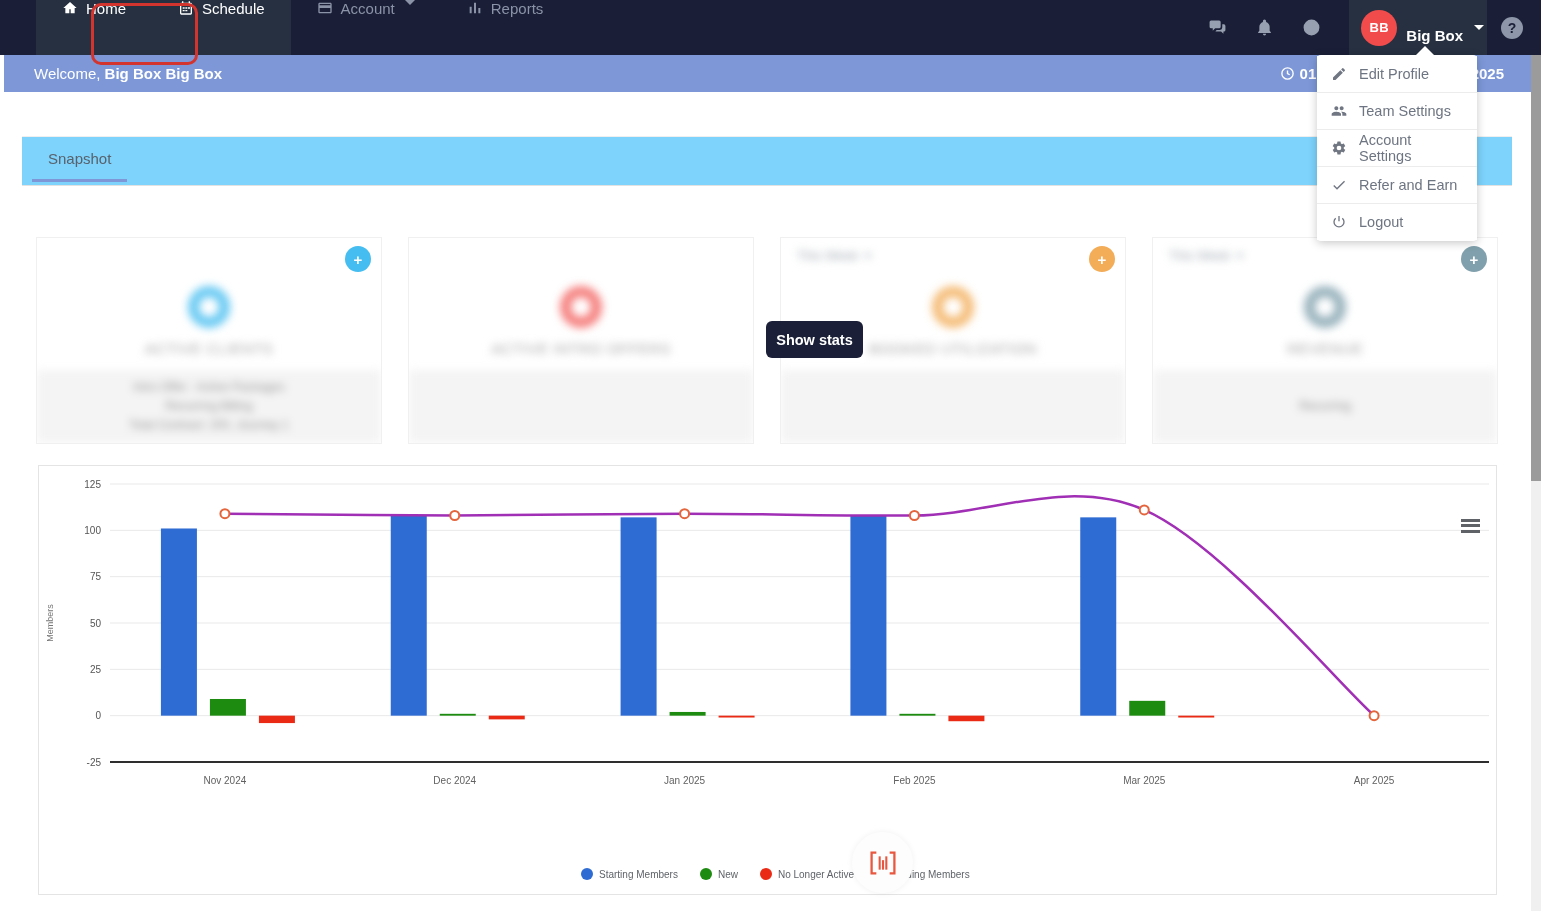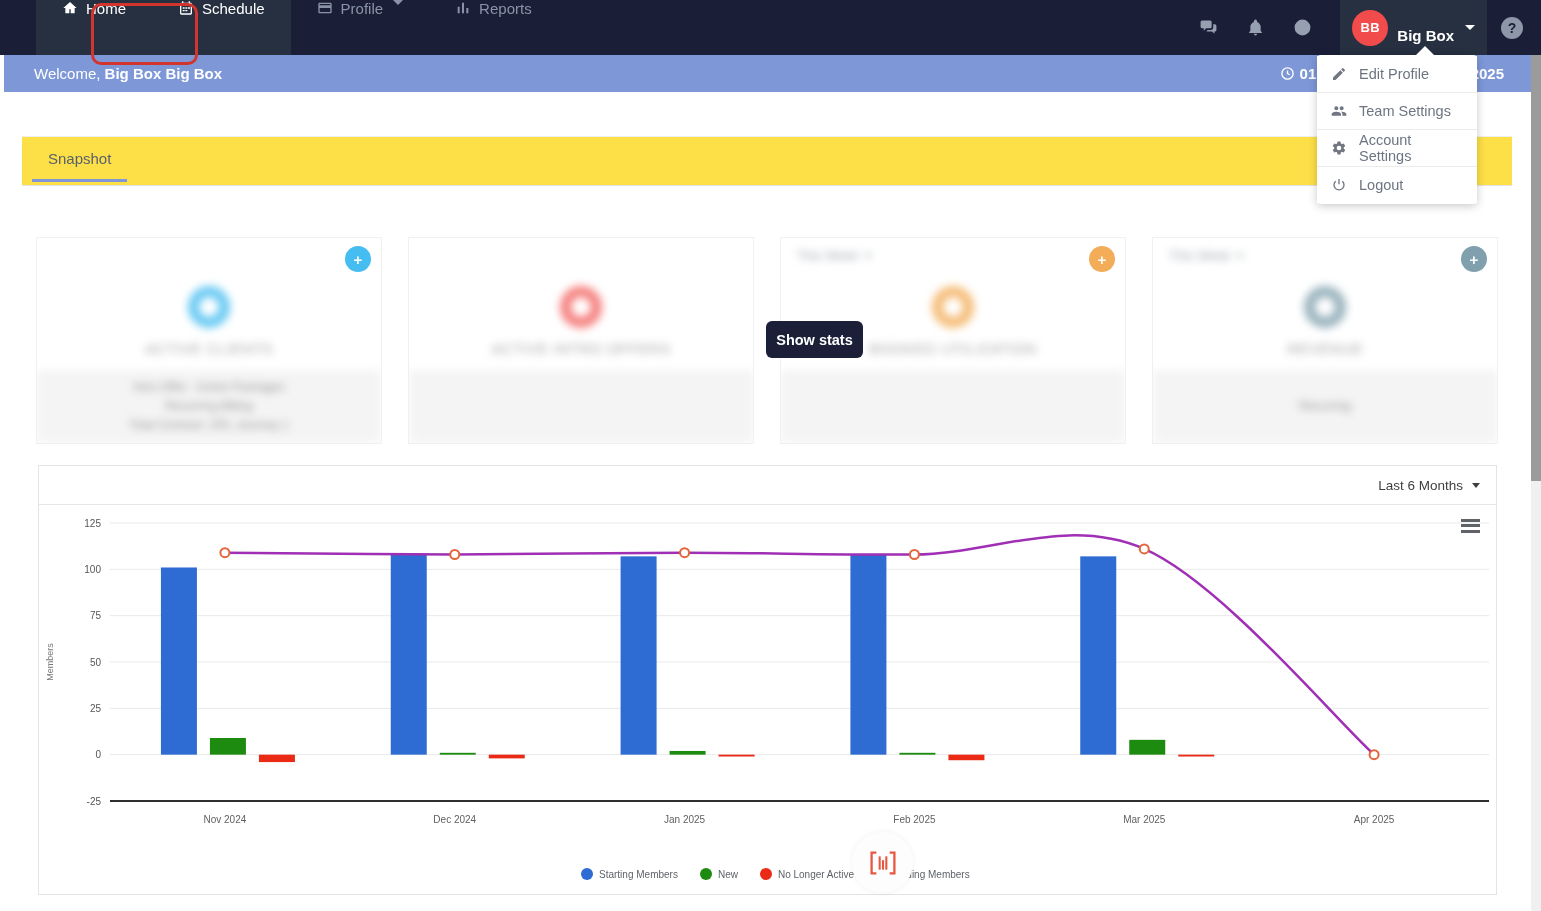--- a/index.html
+++ b/index.html
@@ -14,21 +14,21 @@
   .nav-item{display:flex;align-items:flex-start;gap:8px;padding:0 26px;color:#8a93a7;
             font-size:15px;font-weight:400;cursor:pointer;white-space:nowrap;}
   .nav-item.active{background:#263040;color:#ffffff;}
   .nav-item svg{width:16px;height:16px;fill:currentColor;}
   .caret-down{width:0;height:0;border-left:5px solid transparent;border-right:5px solid transparent;
               border-top:5px solid currentColor;display:inline-block;margin-left:2px;}
   .nav-right{margin-left:auto;display:flex;align-items:center;}
   .nav-tool{color:#97a0b0;margin-right:28px;cursor:pointer;display:flex;align-items:center;}
   .nav-tool svg{width:19px;height:19px;fill:currentColor;}
   .user-tile{height:55px;display:flex;align-items:center;gap:9px;background:#263040;
-             padding:0 12px 0 12px;cursor:pointer;}
+             padding:0 3px 0 12px;cursor:pointer;}
   .avatar{width:36px;height:36px;border-radius:50%;background:#f24b4b;color:#fff;font-size:13px;
           font-weight:700;display:flex;align-items:center;justify-content:center;letter-spacing:.5px;}
   .user-name{color:#fff;font-size:15px;font-weight:700;margin-top:15px;}
   .user-tile .caret-down{border-top-color:#fff;}
   .help-dot{width:22px;height:22px;border-radius:50%;background:#8d97a9;color:#1a1f37;
             font-size:14px;font-weight:700;display:flex;align-items:center;justify-content:center;
             margin:0 18px 0 14px;cursor:pointer;}
 
   
   .annotation{position:absolute;left:91px;top:3px;width:101px;height:56px;border:3px solid #d4342e;
@@ -50,21 +50,21 @@
   .user-menu:before{content:"";position:absolute;top:-9px;left:98px;width:0;height:0;
              border-left:10px solid transparent;border-right:10px solid transparent;
              border-bottom:10px solid #fff;}
   .menu-item{height:36px;display:flex;align-items:center;gap:12px;padding:0 14px;color:#6e7582;
              font-size:14.5px;cursor:pointer;background:#fff;}
   .menu-item + .menu-item{border-top:1px solid #ececec;}
   .menu-item svg{width:16px;height:16px;fill:#707682;flex:0 0 16px;}
   .menu-item svg.stroke{fill:none;stroke:#707682;stroke-width:2;}
 
   
-  .tabrow{position:absolute;left:22px;top:136px;width:1490px;height:48px;background:#fde047;
+  .tabrow{position:absolute;left:22px;top:136px;width:1490px;height:48px;background:#7dd3fc;
           border-top:1px solid #efefef;border-bottom:1px solid #e2e2e2;}
   .tab{display:inline-block;margin:13px 0 0 10px;padding:0 16px 12px;color:#59616c;font-size:15px;
        border-bottom:3px solid #7d97d7;cursor:pointer;}
 
   
   .stats{position:absolute;left:36px;top:237px;width:1462px;height:207px;display:flex;gap:26px;}
   .stat-card{flex:1;position:relative;background:#fff;border:1px solid #f0f0f0;overflow:hidden;}
   .blurwrap{position:absolute;inset:0;filter:blur(4px);}
   .period{position:absolute;top:10px;left:16px;color:#9aa3ad;font-size:13px;display:flex;
           align-items:center;gap:6px;cursor:pointer;}
@@ -123,21 +123,21 @@
     <div class="nav-item active">
       <svg viewBox="0 0 24 24">
           <path d="M19 4h-1V2h-2v2H8V2H6v2H5a2 2 0 0 0-2 2v14a2 2 0 0 0 2 2h14a2 2 0 0 0 2-2V6a2 2 0 0 0-2-2zm0 16H5V9h14v11zM7 11h3v2H7zm4 0h3v2h-3zm4 0h3v2h-3zM7 15h3v2H7zm4 0h3v2h-3z"></path>
         </svg>
       <span>Schedule</span>
     </div>
     <div class="nav-item">
       <svg viewBox="0 0 24 24">
           <path d="M20 4H4c-1.11 0-2 .89-2 2v12c0 1.11.89 2 2 2h16c1.11 0 2-.89 2-2V6c0-1.11-.89-2-2-2zm0 14H4v-6h16v6zm0-10H4V6h16v2z"></path>
         </svg>
-      <span>Profile</span>
+      <span>Account</span>
       <span class="caret-down"></span>
     </div>
     <div class="nav-item">
       <svg viewBox="0 0 24 24">
           <path d="M4 20h3V10H4zM10.5 20h3V4h-3zM17 20h3v-8h-3z"></path>
         </svg>
       <span>Reports</span>
     </div>
   </div>
   <div class="nav-right">
@@ -196,20 +196,26 @@
     <svg viewBox="0 0 24 24">
         <path d="M16 11c1.66 0 3-1.34 3-3S17.66 5 16 5s-3 1.34-3 3 1.34 3 3 3zM8 11c1.66 0 3-1.34 3-3S9.66 5 8 5 5 6.34 5 8s1.34 3 3 3zm0 2c-2.33 0-7 1.17-7 3.5V19h14v-2.5C15 14.17 10.33 13 8 13zm8 0c-.29 0-.62.02-.97.05 1.16.84 1.97 1.97 1.97 3.45V19h6v-2.5c0-2.33-4.67-3.5-7-3.5z"></path>
       </svg>
     <span>Team Settings</span>
   </div>
   <div class="menu-item">
     <svg viewBox="0 0 24 24">
         <path d="M19.14 12.94a7.49 7.49 0 0 0 0-1.88l2.03-1.58a.5.5 0 0 0 .12-.64l-1.92-3.32a.5.5 0 0 0-.61-.22l-2.39.96a7.5 7.5 0 0 0-1.62-.94l-.36-2.54a.5.5 0 0 0-.5-.42h-3.84a.5.5 0 0 0-.5.42l-.36 2.54c-.59.24-1.13.56-1.62.94l-2.39-.96a.5.5 0 0 0-.61.22L2.65 8.84a.5.5 0 0 0 .12.64l2.03 1.58a7.49 7.49 0 0 0 0 1.88l-2.03 1.58a.5.5 0 0 0-.12.64l1.92 3.32c.13.22.39.31.61.22l2.39-.96c.49.38 1.03.7 1.62.94l.36 2.54c.04.24.25.42.5.42h3.84c.25 0 .46-.18.5-.42l.36-2.54c.59-.24 1.13-.56 1.62-.94l2.39.96c.22.09.48 0 .61-.22l1.92-3.32a.5.5 0 0 0-.12-.64l-2.03-1.58zM12 15.5A3.5 3.5 0 1 1 12 8.5a3.5 3.5 0 0 1 0 7z"></path>
       </svg>
     <span>Account Settings</span>
+  </div>
+  <div class="menu-item">
+    <svg viewBox="0 0 24 24">
+        <path d="M9 16.2 4.8 12l-1.4 1.4L9 19 21 7l-1.4-1.4z"></path>
+      </svg>
+    <span>Refer and Earn</span>
   </div>
   <div class="menu-item">
     <svg viewBox="0 0 24 24" class="stroke">
         <path d="M12 3v8"></path>
         <path d="M7 6.3a7.5 7.5 0 1 0 10 0"></path>
       </svg>
     <span>Logout</span>
   </div>
 </div>
 
@@ -273,26 +279,20 @@
       <div class="stat-footer">
         <span>Recurring</span>
       </div>
     </div>
   </div>
 </div>
 
 <button class="showstats">Show stats</button>
 
 <div class="chartcard">
-  <div class="chart-head">
-    <span class="range-sel">
-      <span>Last 6 Months</span>
-      <span class="caret-down"></span>
-    </span>
-  </div>
   <div class="hamburger">
       <div></div>
       <div></div>
       <div></div>
     </div>
   <svg id="plot" width="1457" height="335" viewBox="0 0 1457 335">
       <line x1="71" y1="18" x2="1450" y2="18" stroke="#e9e9e9" stroke-width="1"></line>
       <text x="62" y="21.5" text-anchor="end" fill="#555" font-size="10" font-family="Liberation Sans, sans-serif">125</text>
       <line x1="71" y1="64.33333333333333" x2="1450" y2="64.33333333333333" stroke="#e9e9e9" stroke-width="1"></line>
       <text x="62" y="67.83333333333333" text-anchor="end" fill="#555" font-size="10" font-family="Liberation Sans, sans-serif">100</text>

